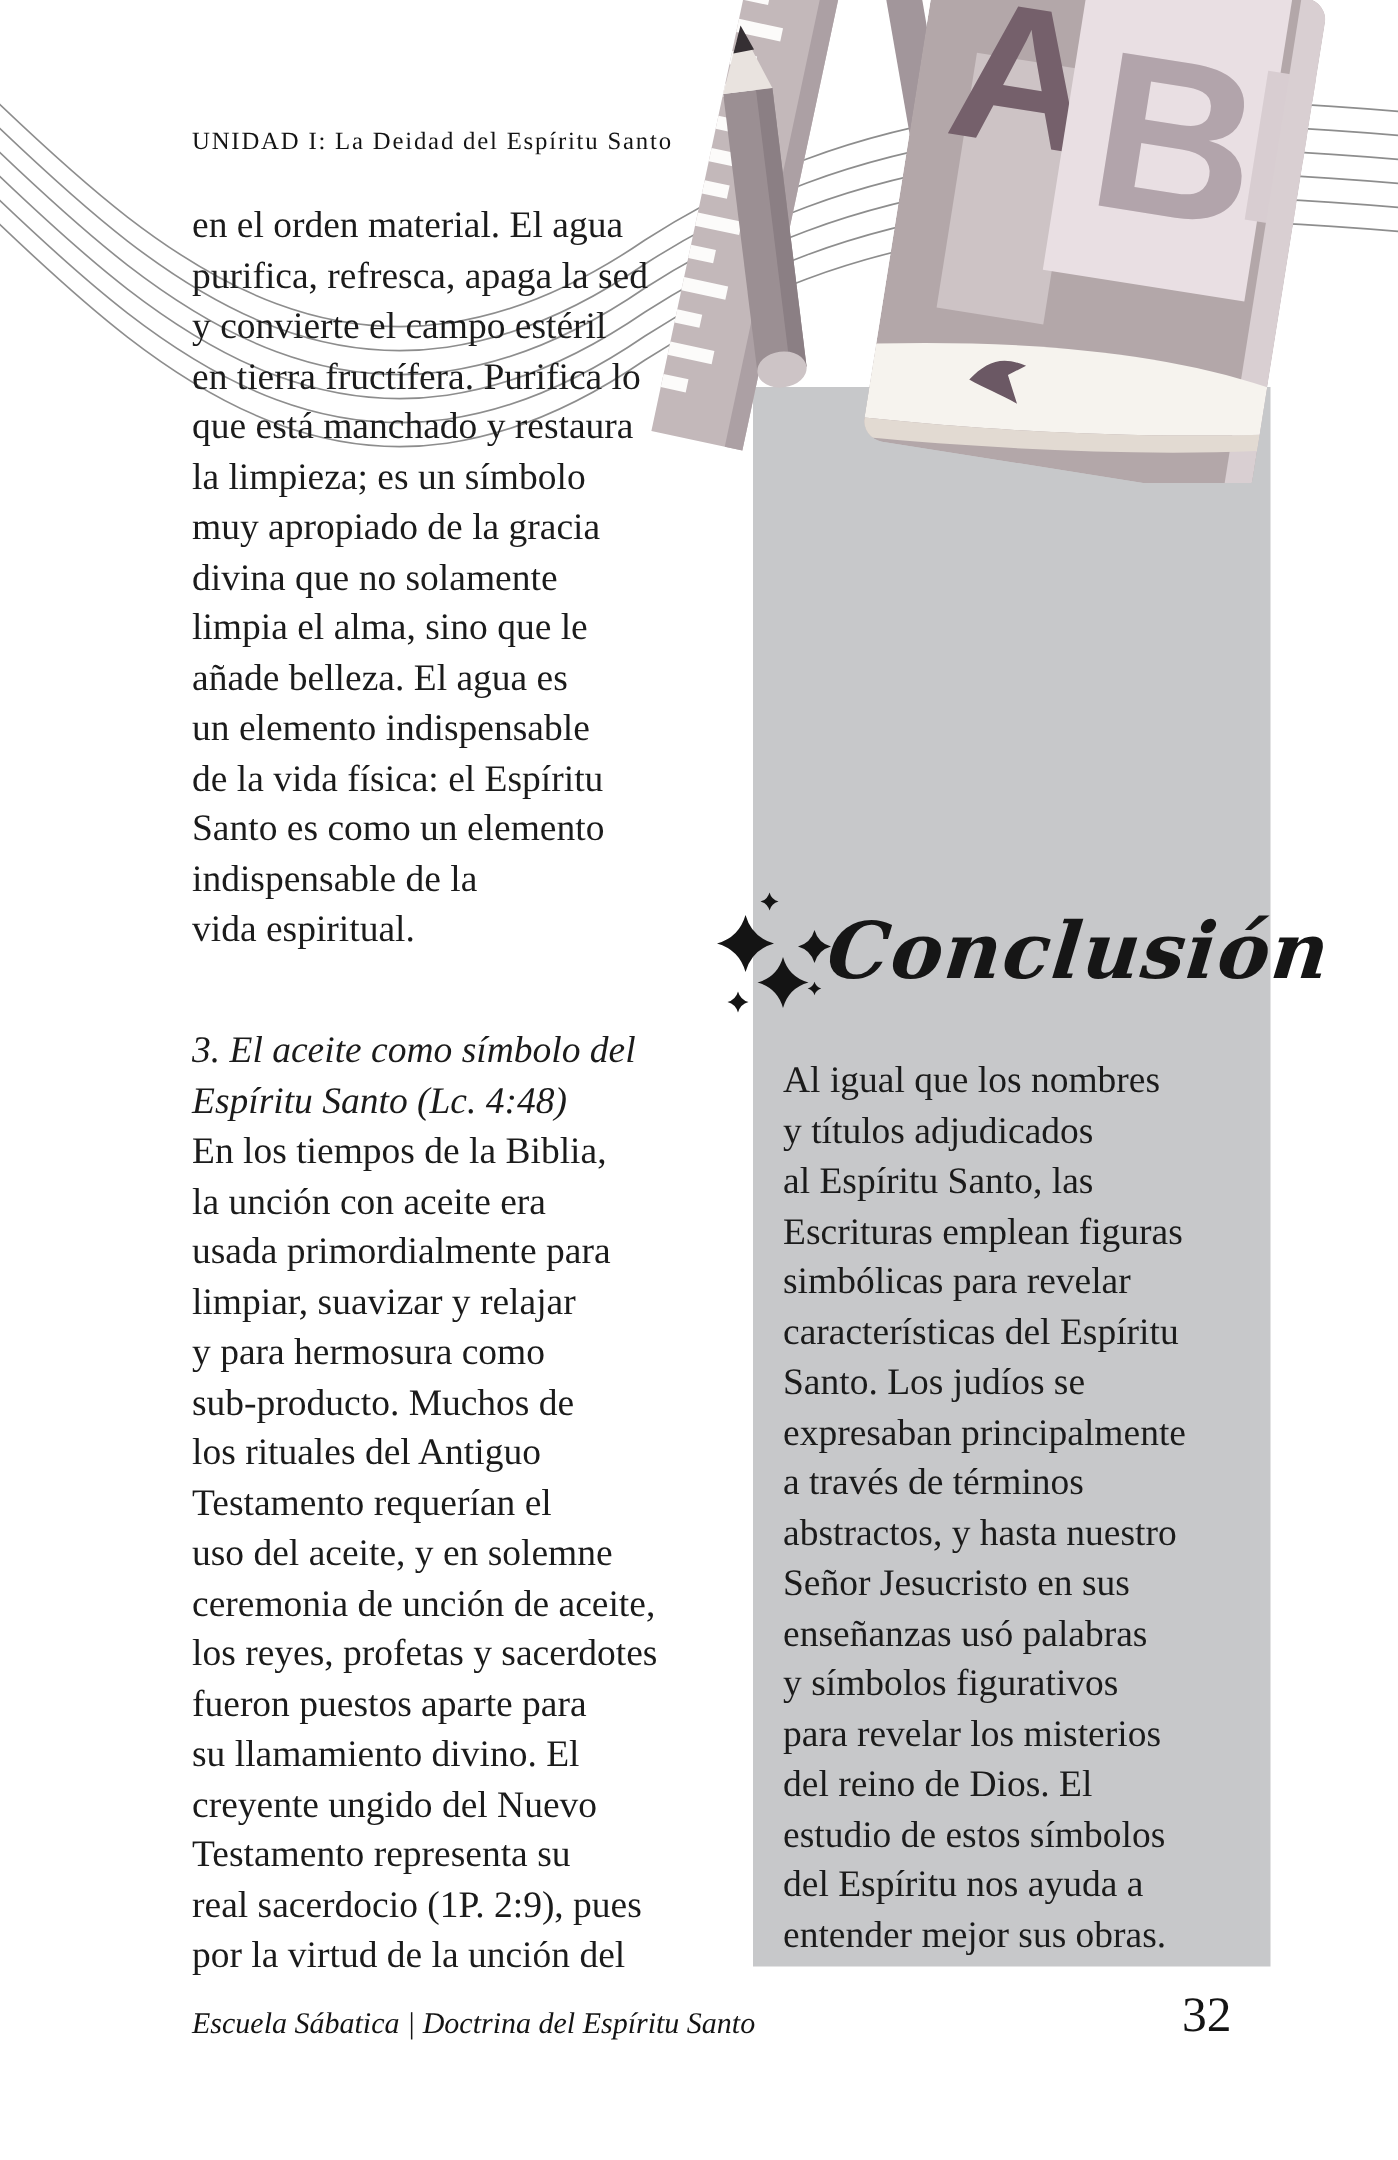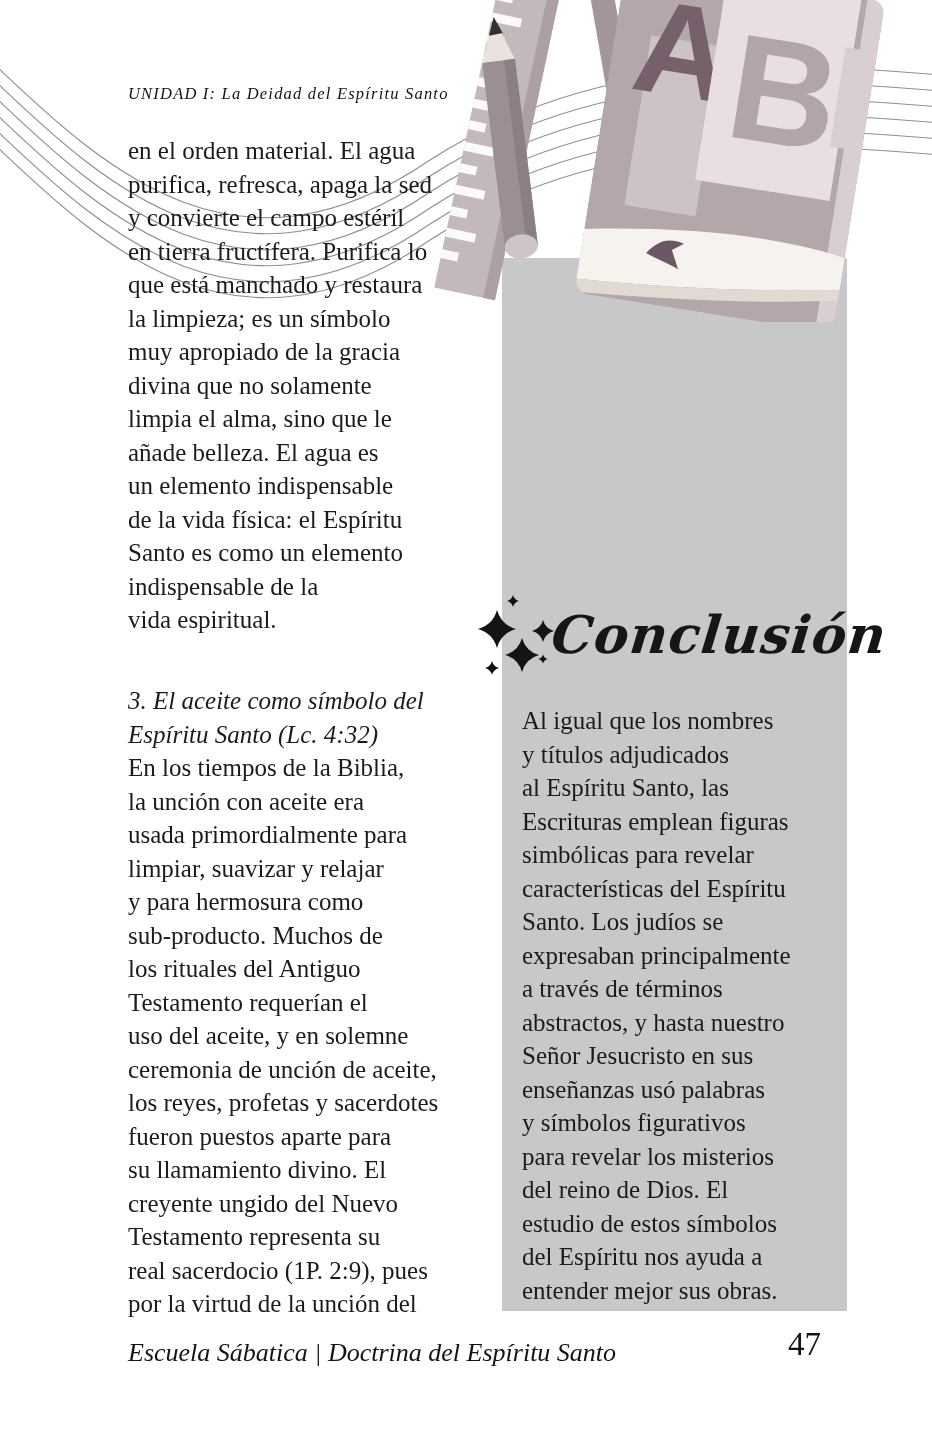--- a/index.html
+++ b/index.html
@@ -36,33 +36,33 @@
     color:#161616;
   }
   
   .textblock{
     position:absolute;z-index:2;
     white-space:pre-line;
     font-size:25px;line-height:33.5px;
   }
   .kicker{
     position:absolute;left:128px;top:84px;z-index:2;
-    font-style:italic;font-size:16.5px;letter-spacing:1.2px;
+    font-size:16.5px;letter-spacing:1.2px;
     color:#141414;
   }
   .col-left{left:128px;width:375px;}
   .col-right{left:522px;width:315px;}
   #left-p1{top:134px;}
   #left-h3{top:684px;font-style:italic;}
   #left-p2{top:751px;}
   #right-p1{top:337px;}
   #right-p2{top:674px;margin-top:30px;}
   .footer-line{
     position:absolute;left:128px;top:1338px;z-index:2;
-    font-style:italic;font-size:26px;color:#141414;font-family:Liberation Serif, serif;
+    font-style:italic;font-size:20px;color:#141414;font-family:Liberation Serif, serif;
   }
   .page-number{
     position:absolute;left:788px;top:1326px;z-index:2;
     font-size:33px;color:#141414;
   }
 </style>
 </head>
 <body>
 
 <div class="page">
@@ -155,21 +155,21 @@
 muy apropiado de la gracia
 divina que no solamente
 limpia el alma, sino que le
 añade belleza. El agua es
 un elemento indispensable
 de la vida física: el Espíritu
 Santo es como un elemento
 indispensable de la
 vida espiritual.</div>
   <div id="left-h3" class="textblock col-left">3. El aceite como símbolo del
-Espíritu Santo (Lc. 4:32)</div>
+Espíritu Santo (Lc. 4:48)</div>
   <div id="left-p2" class="textblock col-left">En los tiempos de la Biblia,
 la unción con aceite era
 usada primordialmente para
 limpiar, suavizar y relajar
 y para hermosura como
 sub-producto. Muchos de
 los rituales del Antiguo
 Testamento requerían el
 uso del aceite, y en solemne
 ceremonia de unción de aceite,
@@ -195,15 +195,15 @@
 Señor Jesucristo en sus
 enseñanzas usó palabras
 y símbolos figurativos
 para revelar los misterios
 del reino de Dios. El
 estudio de estos símbolos
 del Espíritu nos ayuda a
 entender mejor sus obras.</div>
 
   <div class="footer-line">Escuela Sábatica | Doctrina del Espíritu Santo</div>
-  <div class="page-number">47</div>
+  <div class="page-number">32</div>
 
 </div>
 
 </body></html>

